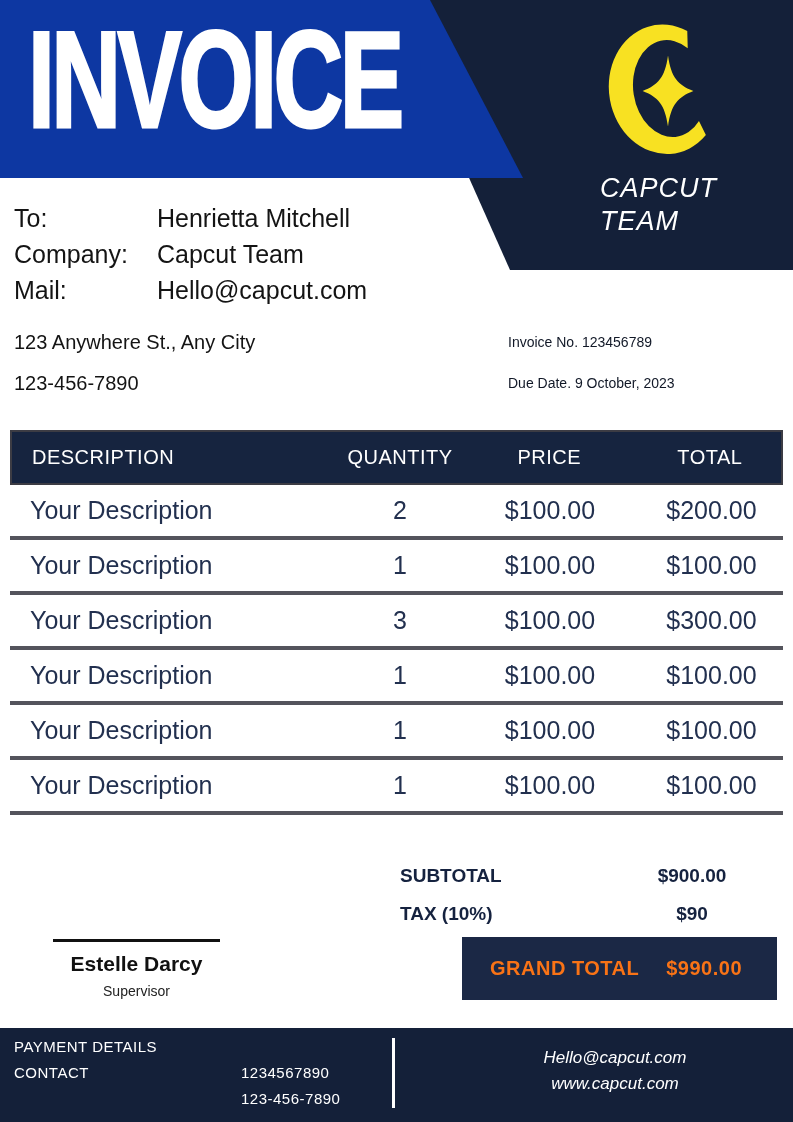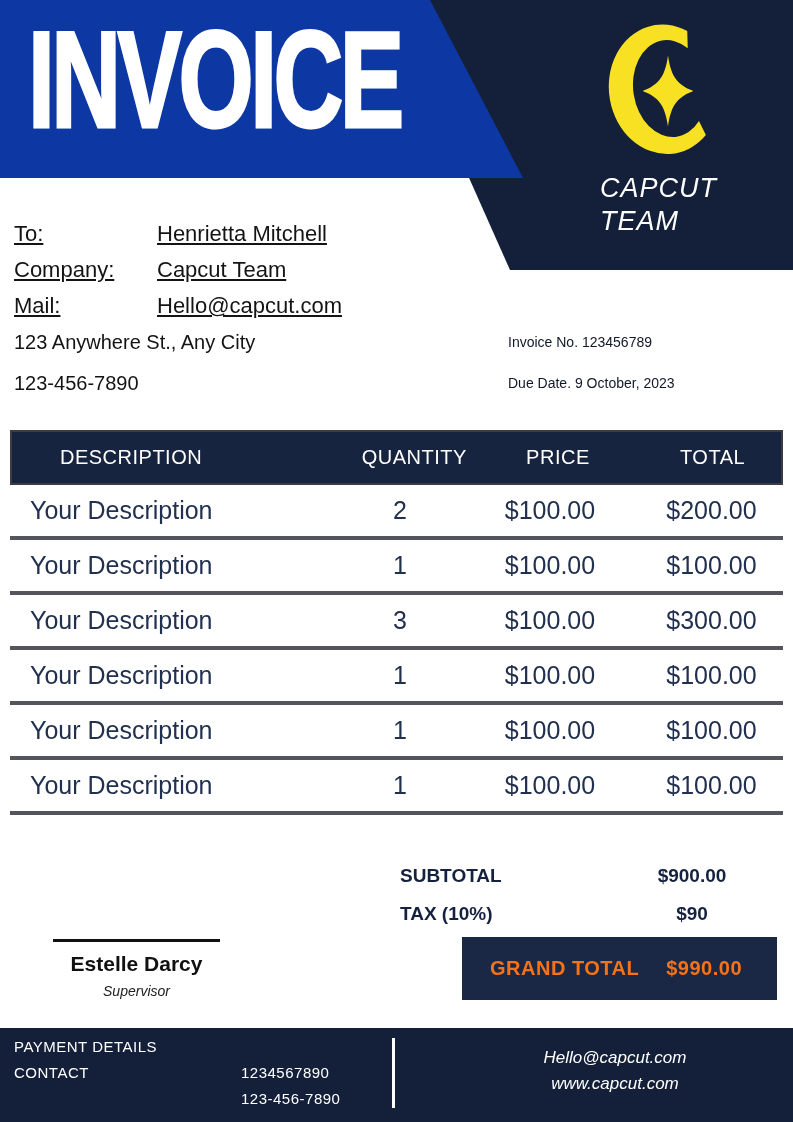--- a/index.html
+++ b/index.html
@@ -29,33 +29,33 @@
 
   
   .logo-wrap { position:absolute; left:606px; top:20px; width:122px; height:142px; }
   .brand-text {
     position:absolute; left:600px; top:172px; width:136px;
     text-align:left; color:#ffffff; font-style:italic;
     font-size:27px; line-height:33px; letter-spacing:1px;
   }
 
   
-  .recipient { position:absolute; left:14px; top:216px; font-size:22px;text-decoration:underline; }
+  .recipient { position:absolute; left:14px; top:200px; font-size:25px; }
   .rec-row { display:flex; height:36px; align-items:center; }
   .rec-label { width:143px; }
   .addr-block { position:absolute; left:14px; top:322px; font-size:20px; line-height:41px; }
 
   
   .meta-block { position:absolute; left:508px; top:322px; font-size:14px; line-height:41px; color:#111827; }
 
   
   .inv-table { position:absolute; left:10px; top:430px; width:773px; }
   .t-header {
     height:55px; background:#16243f; border:2px solid #3c3c44;
-    display:flex; align-items:center; color:#ffffff; font-size:20px; letter-spacing:.5px;padding-left:28px;
+    display:flex; align-items:center; color:#ffffff; font-size:20px; letter-spacing:.5px;
   }
   .t-row {
     height:55px; display:flex; align-items:center;
     font-size:25px; color:#22304f; border-bottom:4px solid #54545c;
   }
   .c-desc  { width:330px; padding-left:20px; text-align:left; }
   .c-qty   { width:120px; text-align:center; }
   .c-price { width:180px; text-align:center; }
   .c-total { width:143px; text-align:center; }
 
@@ -68,21 +68,21 @@
     position:absolute; left:462px; top:937px; width:315px; height:63px;
     background:#1b2845; color:#f97316; display:flex; align-items:center;
     font-size:20px; font-weight:bold; letter-spacing:.5px;
   }
   .grand-label { margin-left:28px; }
   .grand-value { margin-left:auto; margin-right:35px; }
 
   
   .sig-line { position:absolute; left:53px; top:939px; width:167px; height:3px; background:#111111; }
   .sig-name { position:absolute; left:33px; top:952px; width:207px; text-align:center; font-size:21px; font-weight:bold; color:#111111; }
-  .sig-role { position:absolute; left:33px; top:983px; width:207px; text-align:center; font-size:14px; color:#222222;font-style:italic; }
+  .sig-role { position:absolute; left:33px; top:983px; width:207px; text-align:center; font-size:14px; color:#222222; }
 
   
   .footer { position:absolute; left:0; top:1028px; width:793px; height:94px; background:#142039; color:#ffffff; }
   .f-labels { position:absolute; left:14px; top:6px; font-size:15px; line-height:26px; letter-spacing:.5px; }
   .f-values { position:absolute; left:225px; top:32px; font-size:15px; line-height:26px; letter-spacing:.5px;margin-left:16px; }
   .f-divider { position:absolute; left:392px; top:10px; width:3px; height:70px; background:#ffffff; }
   .f-contact { position:absolute; left:440px; top:17px; width:350px; text-align:center; font-size:17px; font-style:italic; line-height:26px; }
 </style>
 </head>
 <body>

